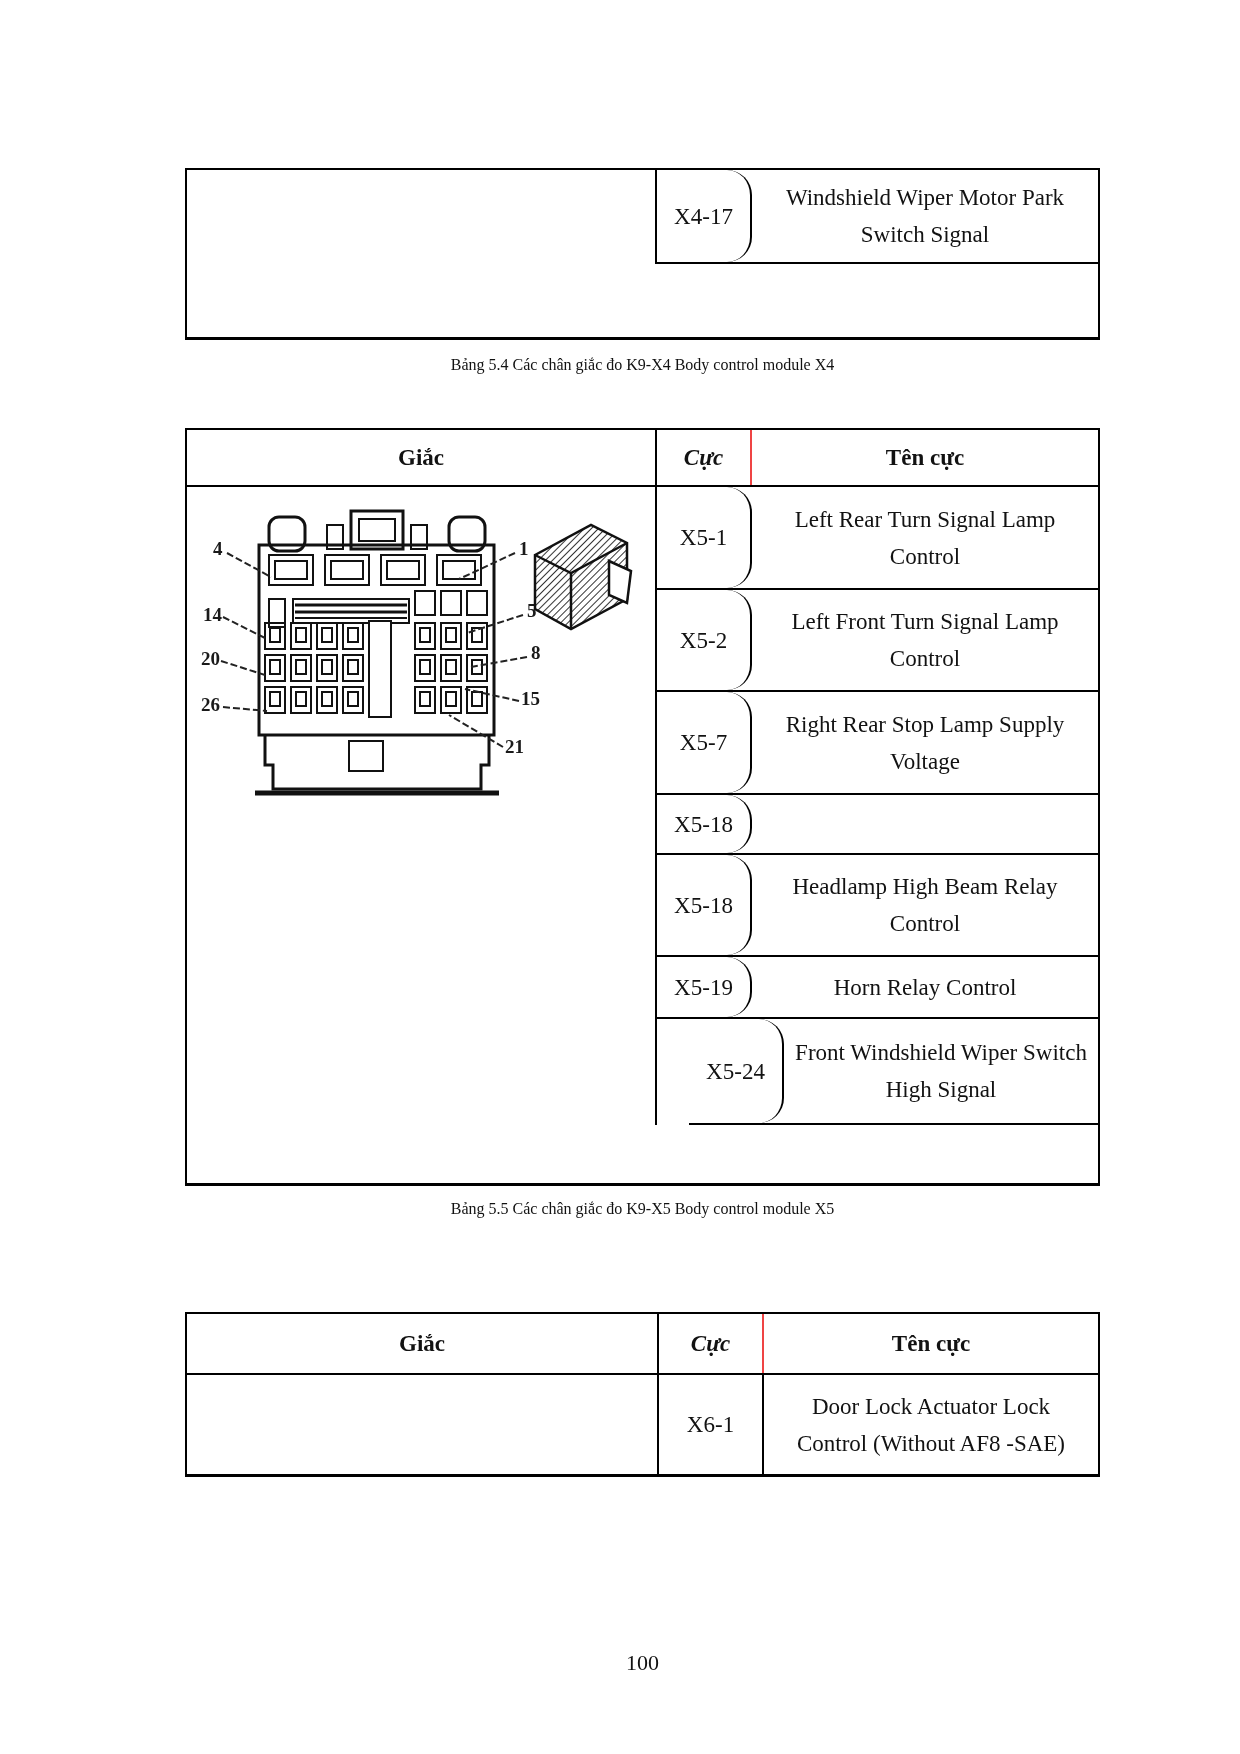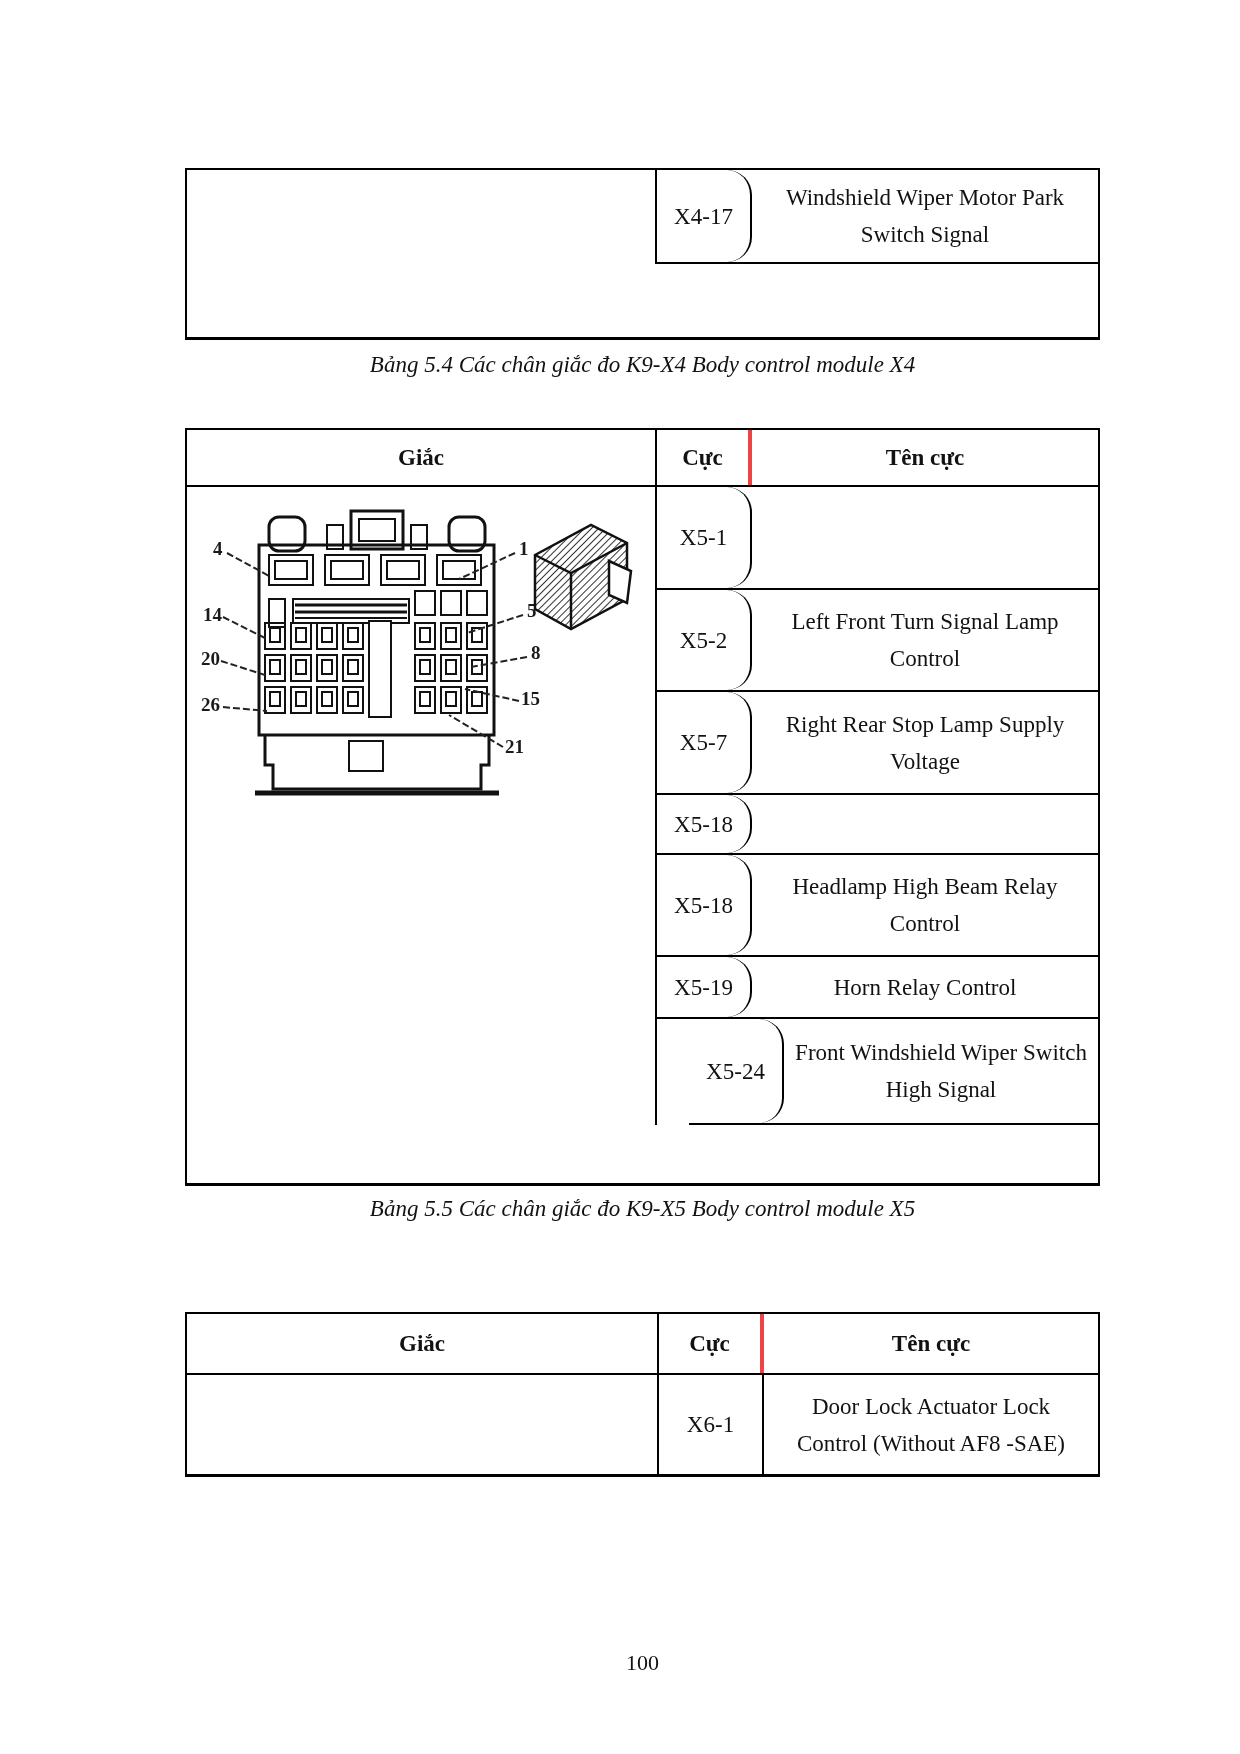--- a/index.html
+++ b/index.html
@@ -20,21 +20,21 @@
   .tbl-x6 { top:1312px; height:165px; }
 
   .hdr { display:flex; border-bottom:2px solid #000; box-sizing:border-box; height:57px; }
   .tbl-x6 .hdr { height:61px; }
   .cell {
     display:flex; align-items:center; justify-content:center;
     text-align:center; line-height:37px; font-size:23px; box-sizing:border-box;
   }
   .hdr .cell { font-weight:bold; }
   .h-giac { flex:0 0 470px; border-right:2px solid #000; }
-  .h-cuc  { flex:0 0 95px;  border-right:4px solid #ef4444; }
+  .h-cuc  { flex:0 0 95px;  border-right:2px solid #ef4444;font-style:italic; }
   .h-ten  { flex:1; }
   .tbl-x6 .h-giac { flex:0 0 472px; }
   .tbl-x6 .h-cuc  { flex:0 0 105px; }
 
   .body-area { display:flex; align-items:flex-start; }
   .left-cell { flex:0 0 468px; box-sizing:border-box; }
   .rows { flex:1; border-left:2px solid #000; box-sizing:border-box; }
   .row { display:flex; border-bottom:2px solid #000; box-sizing:border-box; }
   .pin-cell  { flex:0 0 95px; border-right:2px solid #000;border-radius:25px; }
   .name-cell { flex:1; padding:0 10px; }
@@ -47,21 +47,21 @@
   .h106 { height:106px;margin-left:32px; }
 
   
   .row6 { display:flex; height:99px; box-sizing:border-box; }
   .c1 { flex:0 0 472px; border-right:2px solid #000; }
   .c2 { flex:0 0 105px; border-right:2px solid #000; }
   .c3 { flex:1; padding:8px 10px; }
 
   .caption {
     position:absolute; left:185px; width:915px;
-    text-align:center; font-style:italic; font-size:23px; line-height:30px;
+    text-align:center; font-size:16px; line-height:30px;
   }
   .caption-54 { top:350px; }
   .caption-55 { top:1194px; }
 
   .page-number {
     position:absolute; left:185px; width:915px; top:1650px;
     text-align:center; font-size:22px;
   }
 
   .diagram-wrap { padding:16px 0 0 12px; }
@@ -213,20 +213,21 @@
               <polyline points="336,52 372,70 428,40" fill="none"></polyline>
               <line x1="372" y1="70" x2="372" y2="126"></line>
               <polygon points="410,58 432,68 428,100 410,92" fill="#fff"></polygon>
             </g>
           </svg>
         </div>
       </div>
       <div class="rows">
         <div class="row h103">
           <div class="cell pin-cell">X5-1</div>
+          <div class="cell name-cell">Left Rear Turn Signal Lamp Control</div>
         </div>
         <div class="row h102">
           <div class="cell pin-cell">X5-2</div>
           <div class="cell name-cell">Left Front Turn Signal Lamp Control</div>
         </div>
         <div class="row h103">
           <div class="cell pin-cell">X5-7</div>
           <div class="cell name-cell">Right Rear Stop Lamp Supply Voltage</div>
         </div>
         <div class="row h60">

